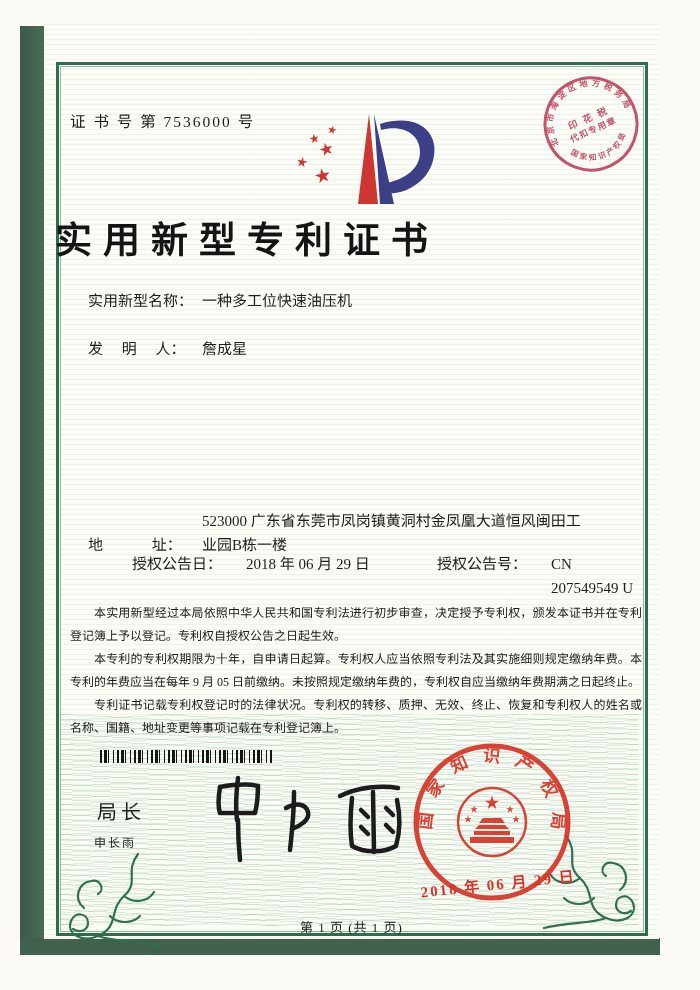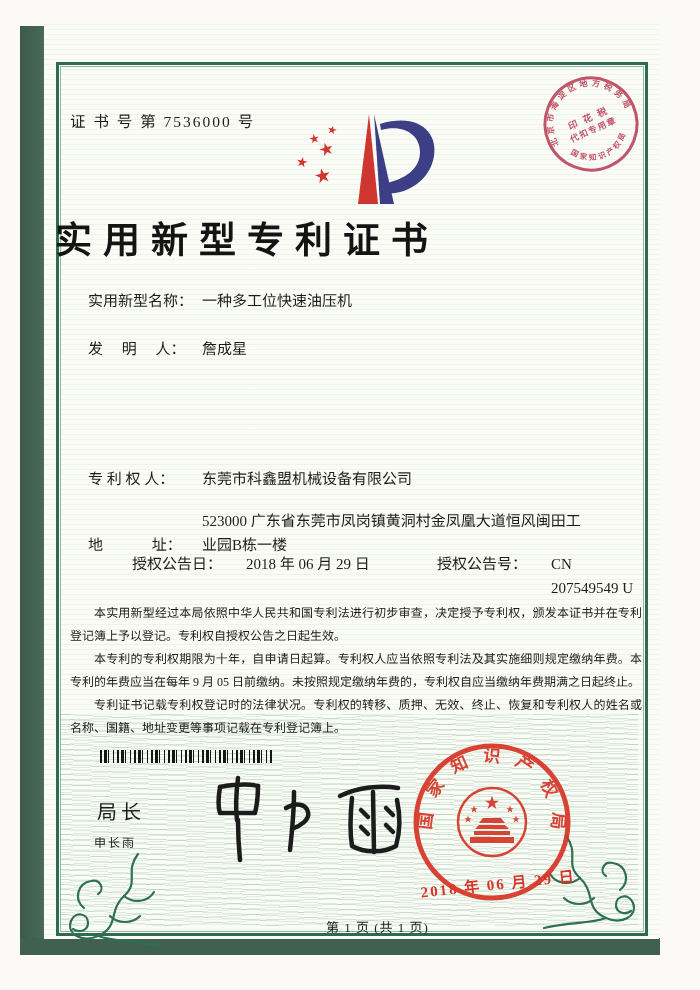--- a/index.html
+++ b/index.html
@@ -56,21 +56,21 @@
   .seal{position:absolute;left:362px;top:712px;width:172px;height:172px;opacity:.92;}
   .seal-date{
     position:absolute;left:376px;top:846px;width:200px;
     color:#d63426;font-size:15px;font-weight:700;letter-spacing:2px;
     transform:rotate(-6deg);white-space:pre;
   }
   .tax-seal{position:absolute;left:497px;top:50px;width:100px;height:100px;transform:rotate(-24deg);opacity:.95;}
   .flourish{position:absolute;}
   .fl-bl{left:8px;top:826px;width:112px;height:100px;}
   .fl-br{left:496px;top:808px;width:112px;height:100px;transform:scaleX(-1);}
-  .footer{position:absolute;left:0;top:893px;width:100%;text-align:center;font-size:13px;color:#1d1d1d;letter-spacing:1px;margin-left:26px;}
+  .footer{position:absolute;left:0;top:893px;width:100%;text-align:center;font-size:13px;color:#1d1d1d;letter-spacing:1px;}
 </style>
 </head>
 <body>
 
 <div class="photo">
   <div class="edge-left"></div>
   <div class="edge-bottom"></div>
 
   <div class="sheet">
     <div class="frame"></div>
@@ -114,24 +114,20 @@
 
     <div class="title">实用新型专利证书</div>
 
     <div class="field-row row1">
       <span class="f-label">实用新型名称：</span>
       <span class="f-value">一种多工位快速油压机</span>
     </div>
     <div class="field-row row2">
       <span class="f-label">发　 明　 人：</span>
       <span class="f-value">詹成星</span>
-    </div>
-    <div class="field-row row5">
-      <span class="f-label">专 利 权 人：</span>
-      <span class="f-value">东莞市科鑫盟机械设备有限公司</span>
     </div>
     <div class="field-row row6">
       <span class="f-label">地　　　 址：</span>
       <span class="f-value addr">523000 广东省东莞市凤岗镇黄洞村金凤凰大道恒风闽田工业园B栋一楼</span>
     </div>
 
     <div class="grant-row">
       <span class="grant-pair gp1">
         <span class="f-label">授权公告日：</span>
         <span class="f-value">2018 年 06 月 29 日</span>

